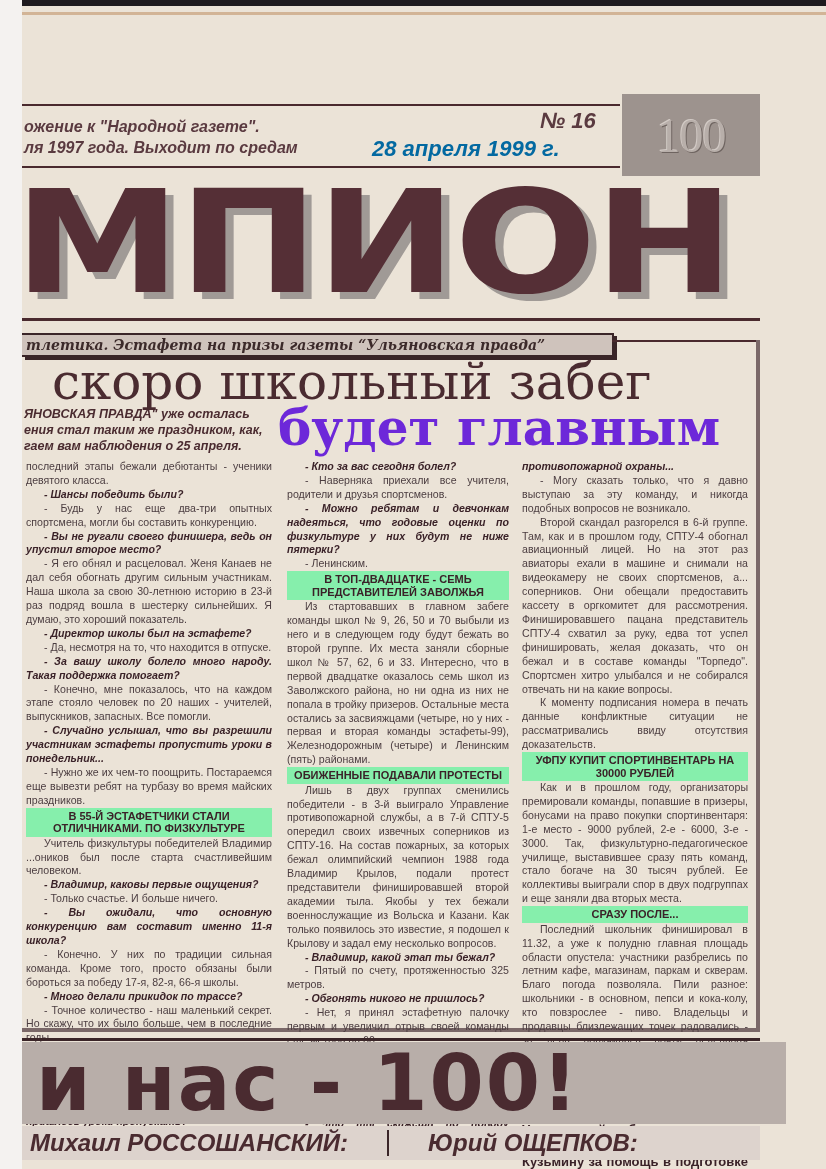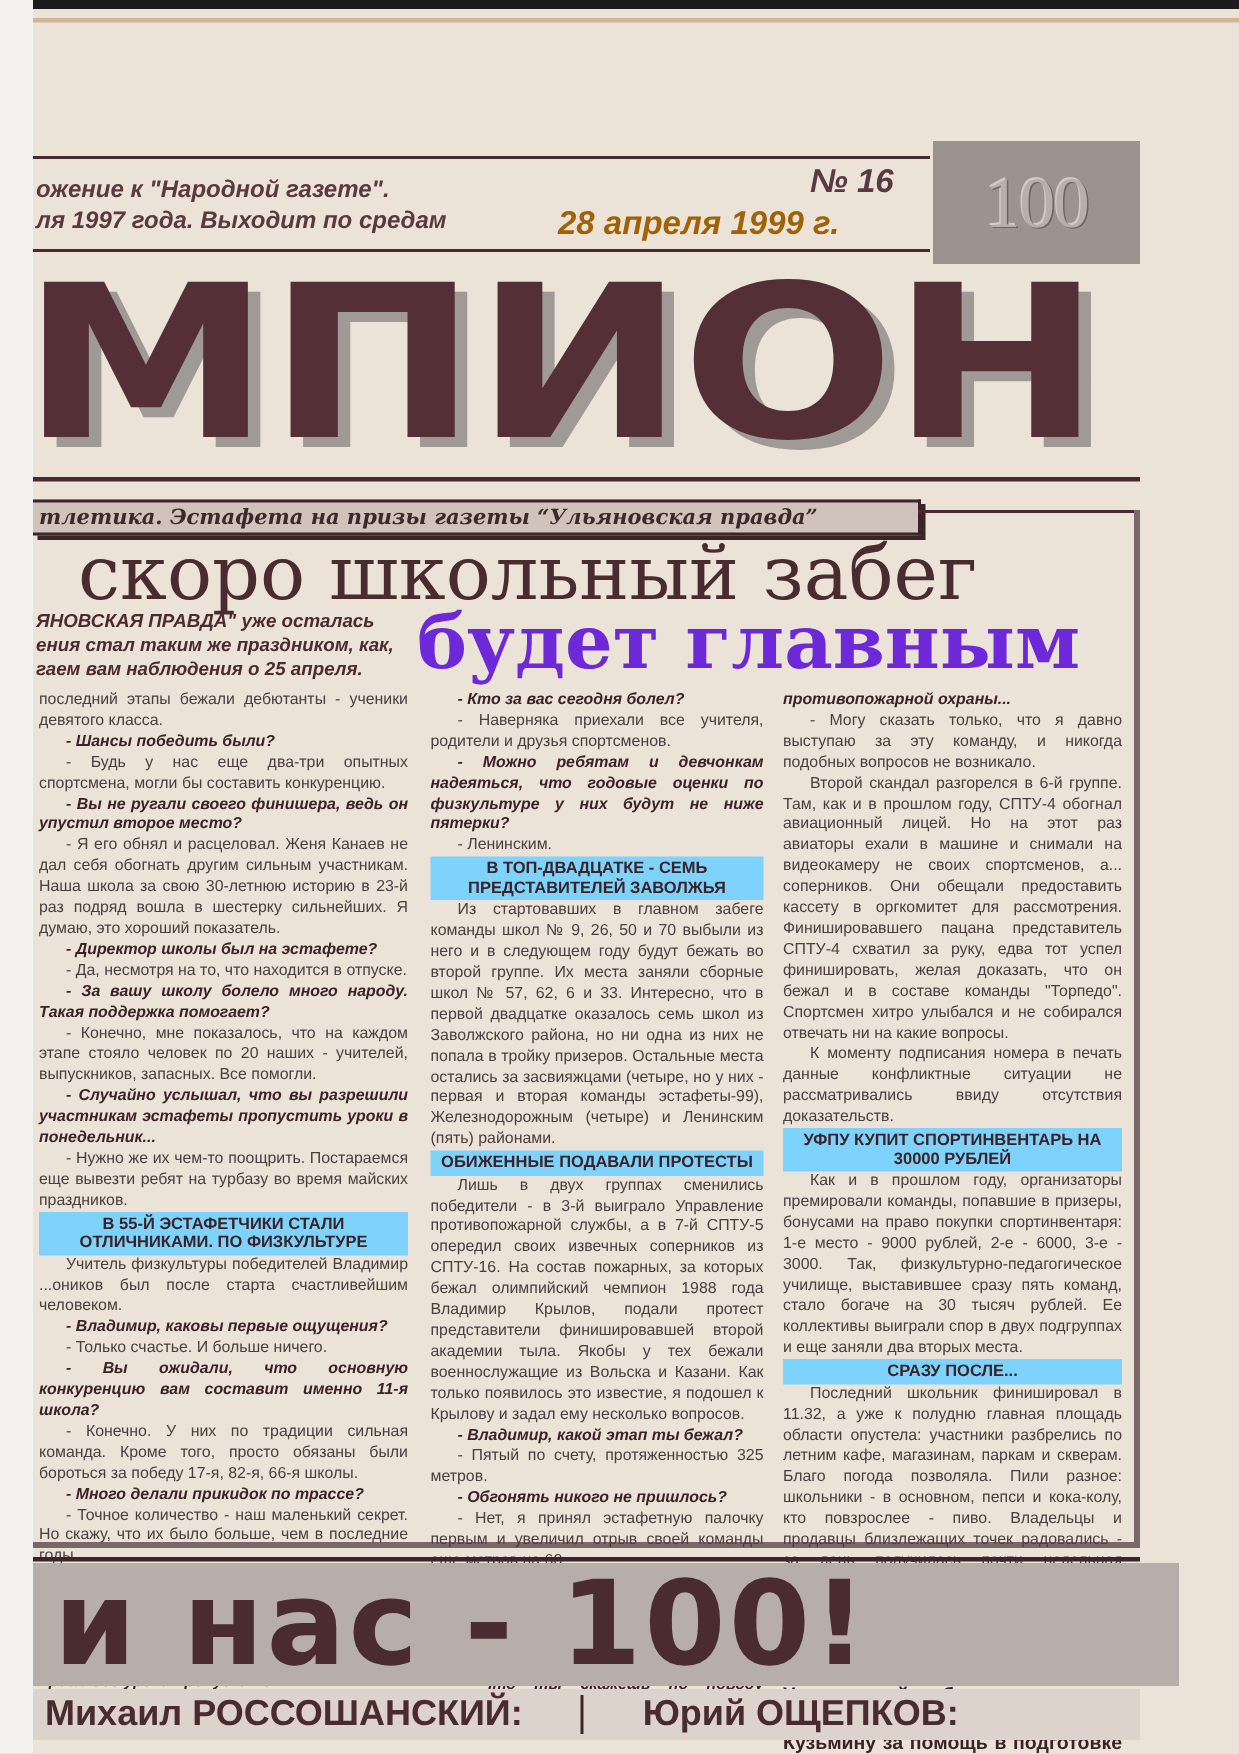--- a/index.html
+++ b/index.html
@@ -10,21 +10,21 @@
     color: #3c2a2a;
   }
   .scan-left { position: absolute; left: 0; top: 0; width: 22px; height: 1169px; background: #f4f2f0; }
   .scan-top { position: absolute; left: 0; top: 0; width: 826px; height: 6px; background: #1e1a1e; }
   .top-rule { position: absolute; left: 22px; top: 12px; width: 804px; height: 3px; background: #c8a07a; opacity: .7; }
 
   .issue-line { position: absolute; left: 22px; top: 104px; width: 598px; height: 2px; background: #4a2a2e; }
   .issue-line2 { position: absolute; left: 22px; top: 166px; width: 598px; height: 2px; background: #4a2a2e; }
   .supplement { position: absolute; left: 24px; top: 116px; font-style: italic; font-weight: bold; font-size: 16px; line-height: 21px; color: #5a3a40; white-space: pre; }
   .issue-no { position: absolute; left: 540px; top: 108px; font-style: italic; font-weight: bold; font-size: 22px; color: #5a3a40; }
-  .issue-date { position: absolute; left: 372px; top: 136px; font-style: italic; font-weight: bold; font-size: 22px; color: #a16207; }
+  .issue-date { position: absolute; left: 372px; top: 136px; font-style: italic; font-weight: bold; font-size: 22px; color: #0369a1; }
   .badge-100 { position: absolute; left: 622px; top: 94px; width: 138px; height: 82px; background: #9d938e;
      display: flex; align-items: center; justify-content: center;
      font-family: "Liberation Serif", serif; font-size: 48px; color: #b8afaa;
      text-shadow: 1px 1px 0 #6e6460, -1px -1px 0 #d2cac5; letter-spacing: -1px; }
 
   .masthead { position: absolute; left: 14px; top: 178px; font-family: "DejaVu Sans", sans-serif; font-weight: bold;
      font-size: 142px; line-height: 130px; color: #552f36; letter-spacing: -2px; transform: scaleX(1.18); transform-origin: left;
      text-shadow: 7px 7px 0 #a09a96; white-space: nowrap; }
   .mast-rule { position: absolute; left: 22px; top: 318px; width: 738px; height: 3px; background: #4a2a2e; }
 
@@ -41,27 +41,27 @@
      font-size: 50px; line-height: 56px; color: #6d28d9; white-space: nowrap; text-align: center; }
   .lead { position: absolute; left: 24px; top: 406px; width: 250px; font-style: italic; font-weight: bold; font-size: 12.5px; line-height: 16px; color: #4a2b30; }
 
   .col { position: absolute; font-size: 10.6px; line-height: 13.9px; color: #4b3d40; text-align: justify; }
   .col p { margin: 0; text-indent: 18px; }
   .col p.q { font-weight: bold; font-style: italic; color: #3a2228; }
   .col p.nb { text-indent: 0; }
   .col1 { left: 26px; top: 460px; width: 246px; }
   .col2 { left: 287px; top: 460px; width: 222px; }
   .col3 { left: 522px; top: 460px; width: 226px; }
-  .sub { background: #7dd3fc; font-weight: bold; text-align: center; font-size: 11px; line-height: 12.5px; color: #3a2228; margin: 10px 0 2px; padding: 2px 0; text-indent: 0 !important; }
+  .sub { background: #86efac; font-weight: bold; text-align: center; font-size: 11px; line-height: 12.5px; color: #3a2228; margin: 10px 0 2px; padding: 2px 0; text-indent: 0 !important; }
   .thanks { margin-top: 12px !important; text-indent: 18px; font-weight: bold; font-size: 13px; line-height: 16px; color: #3a2228; }
 
   .bottom-rule { position: absolute; left: 22px; top: 1038px; width: 738px; height: 3px; background: #3a2528; }
   .promo { position: absolute; left: 22px; top: 1042px; width: 764px; height: 82px; background: #b8aea9;
      font-family: "DejaVu Sans", sans-serif; font-weight: bold; font-size: 78px; line-height: 82px; color: #4a2b30; white-space: nowrap; overflow: hidden; padding-left: 14px; box-sizing: border-box; letter-spacing: 2px; }
-  .names { position: absolute; left: 22px; top: 1126px; width: 738px; height: 34px; background: #ddd3cd; font-weight: bold; font-size: 24px; line-height: 34px; color: #4a2b30; white-space: nowrap; display: flex; gap: 31px; }
+  .names { position: absolute; left: 22px; top: 1126px; width: 738px; height: 34px; background: #ddd3cd; font-weight: bold; font-style: italic; font-size: 24px; line-height: 34px; color: #4a2b30; white-space: nowrap; display: flex; gap: 31px; }
   .names span { padding: 0 8px; }
   .names .sep { width: 2px; background: #3a2528; margin: 4px 0; padding: 0; }
 </style>
 </head>
 <body>
 
 <div class="scan-top"></div>
 <div class="scan-left"></div>
 <div class="top-rule"></div>
 

